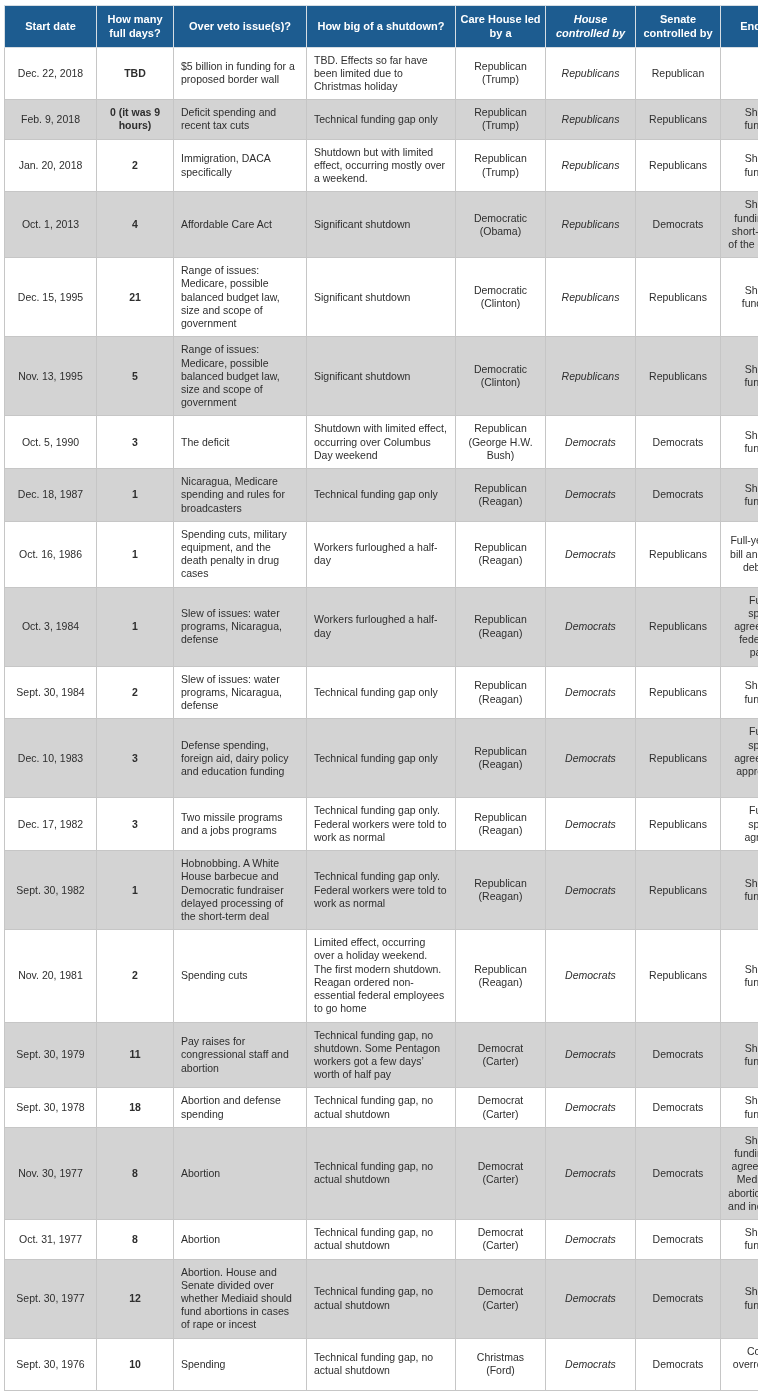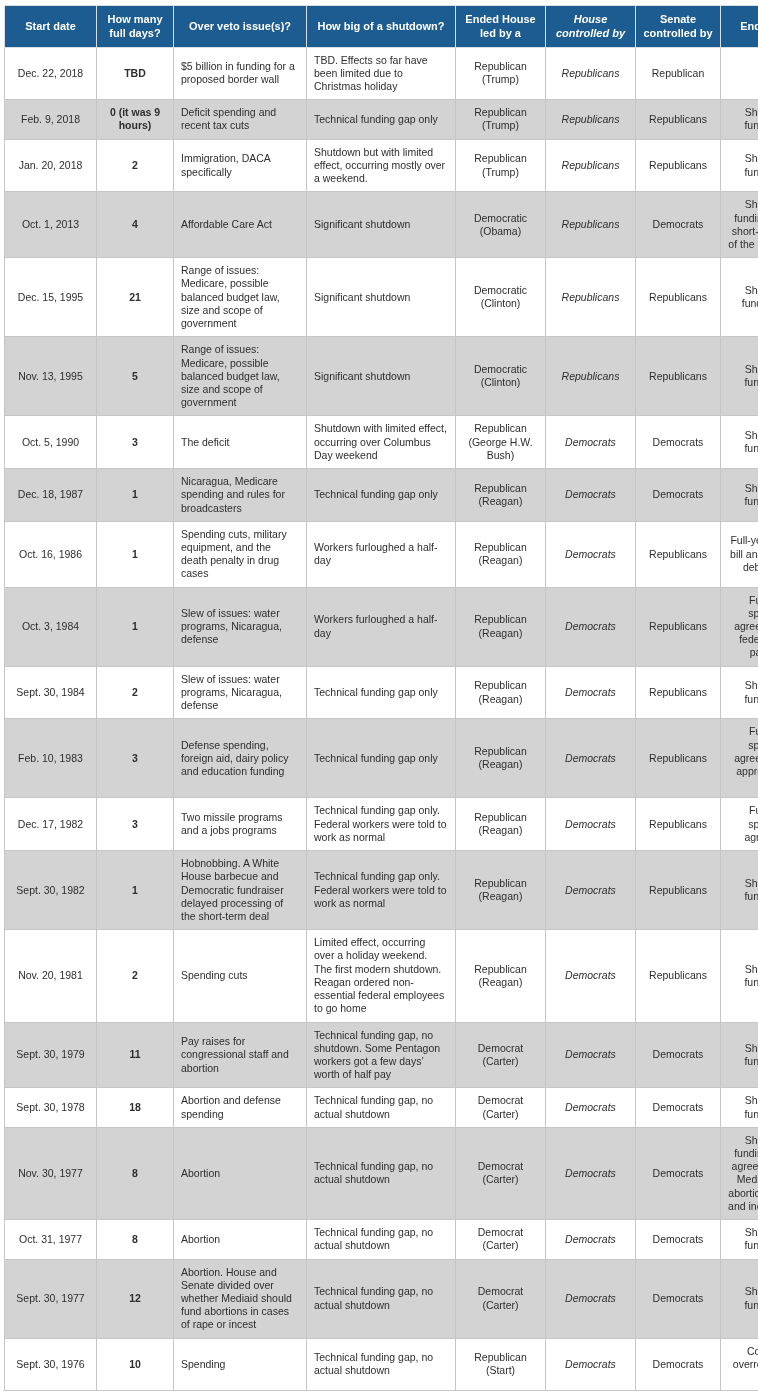--- a/index.html
+++ b/index.html
@@ -63,21 +63,21 @@
 <body>
 
 <div>
   <table>
     <thead>
       <tr>
         <th class="col-start_date" scope="col">Start date</th>
         <th class="col-days" scope="col">How many full days?</th>
         <th class="col-issues" scope="col">Over veto issue(s)?</th>
         <th class="col-size" scope="col">How big of a shutdown?</th>
-        <th class="col-white_house" scope="col">Ended House led by a</th>
+        <th class="col-white_house" scope="col">Care House led by a</th>
         <th class="col-house" scope="col">House controlled by</th>
         <th class="col-senate" scope="col">Senate controlled by</th>
         <th class="col-ended" scope="col">Ended with</th>
       </tr>
     </thead>
     <tbody id="table-body">
         <tr>
           <td class="col-start_date">Dec. 22, 2018</td>
           <td class="col-days">TBD</td>
           <td class="col-issues">$5 billion in funding for a proposed border wall</td>
@@ -181,21 +181,21 @@
           <td class="col-start_date">Sept. 30, 1984</td>
           <td class="col-days">2</td>
           <td class="col-issues">Slew of issues: water programs, Nicaragua, defense</td>
           <td class="col-size">Technical funding gap only</td>
           <td class="col-white_house">Republican (Reagan)</td>
           <td class="col-house">Democrats</td>
           <td class="col-senate">Republicans</td>
           <td class="col-ended">Short-term funding bill</td>
         </tr>
         <tr>
-          <td class="col-start_date">Feb. 10, 1983</td>
+          <td class="col-start_date">Dec. 10, 1983</td>
           <td class="col-days">3</td>
           <td class="col-issues">Defense spending, foreign aid, dairy policy and education funding</td>
           <td class="col-size">Technical funding gap only</td>
           <td class="col-white_house">Republican (Reagan)</td>
           <td class="col-house">Democrats</td>
           <td class="col-senate">Republicans</td>
           <td class="col-ended">Full-year spending agreement and appropriations bills</td>
         </tr>
         <tr>
           <td class="col-start_date">Dec. 17, 1982</td>
@@ -275,20 +275,20 @@
           <td class="col-white_house">Democrat (Carter)</td>
           <td class="col-house">Democrats</td>
           <td class="col-senate">Democrats</td>
           <td class="col-ended">Short-term funding bill</td>
         </tr>
         <tr>
           <td class="col-start_date">Sept. 30, 1976</td>
           <td class="col-days">10</td>
           <td class="col-issues">Spending</td>
           <td class="col-size">Technical funding gap, no actual shutdown</td>
-          <td class="col-white_house">Republican (Start)</td>
+          <td class="col-white_house">Christmas (Ford)</td>
           <td class="col-house">Democrats</td>
           <td class="col-senate">Democrats</td>
           <td class="col-ended">Congress overrode Ford’s veto</td>
         </tr>
       </tbody>
   </table>
 </div>
 
 </body></html>

